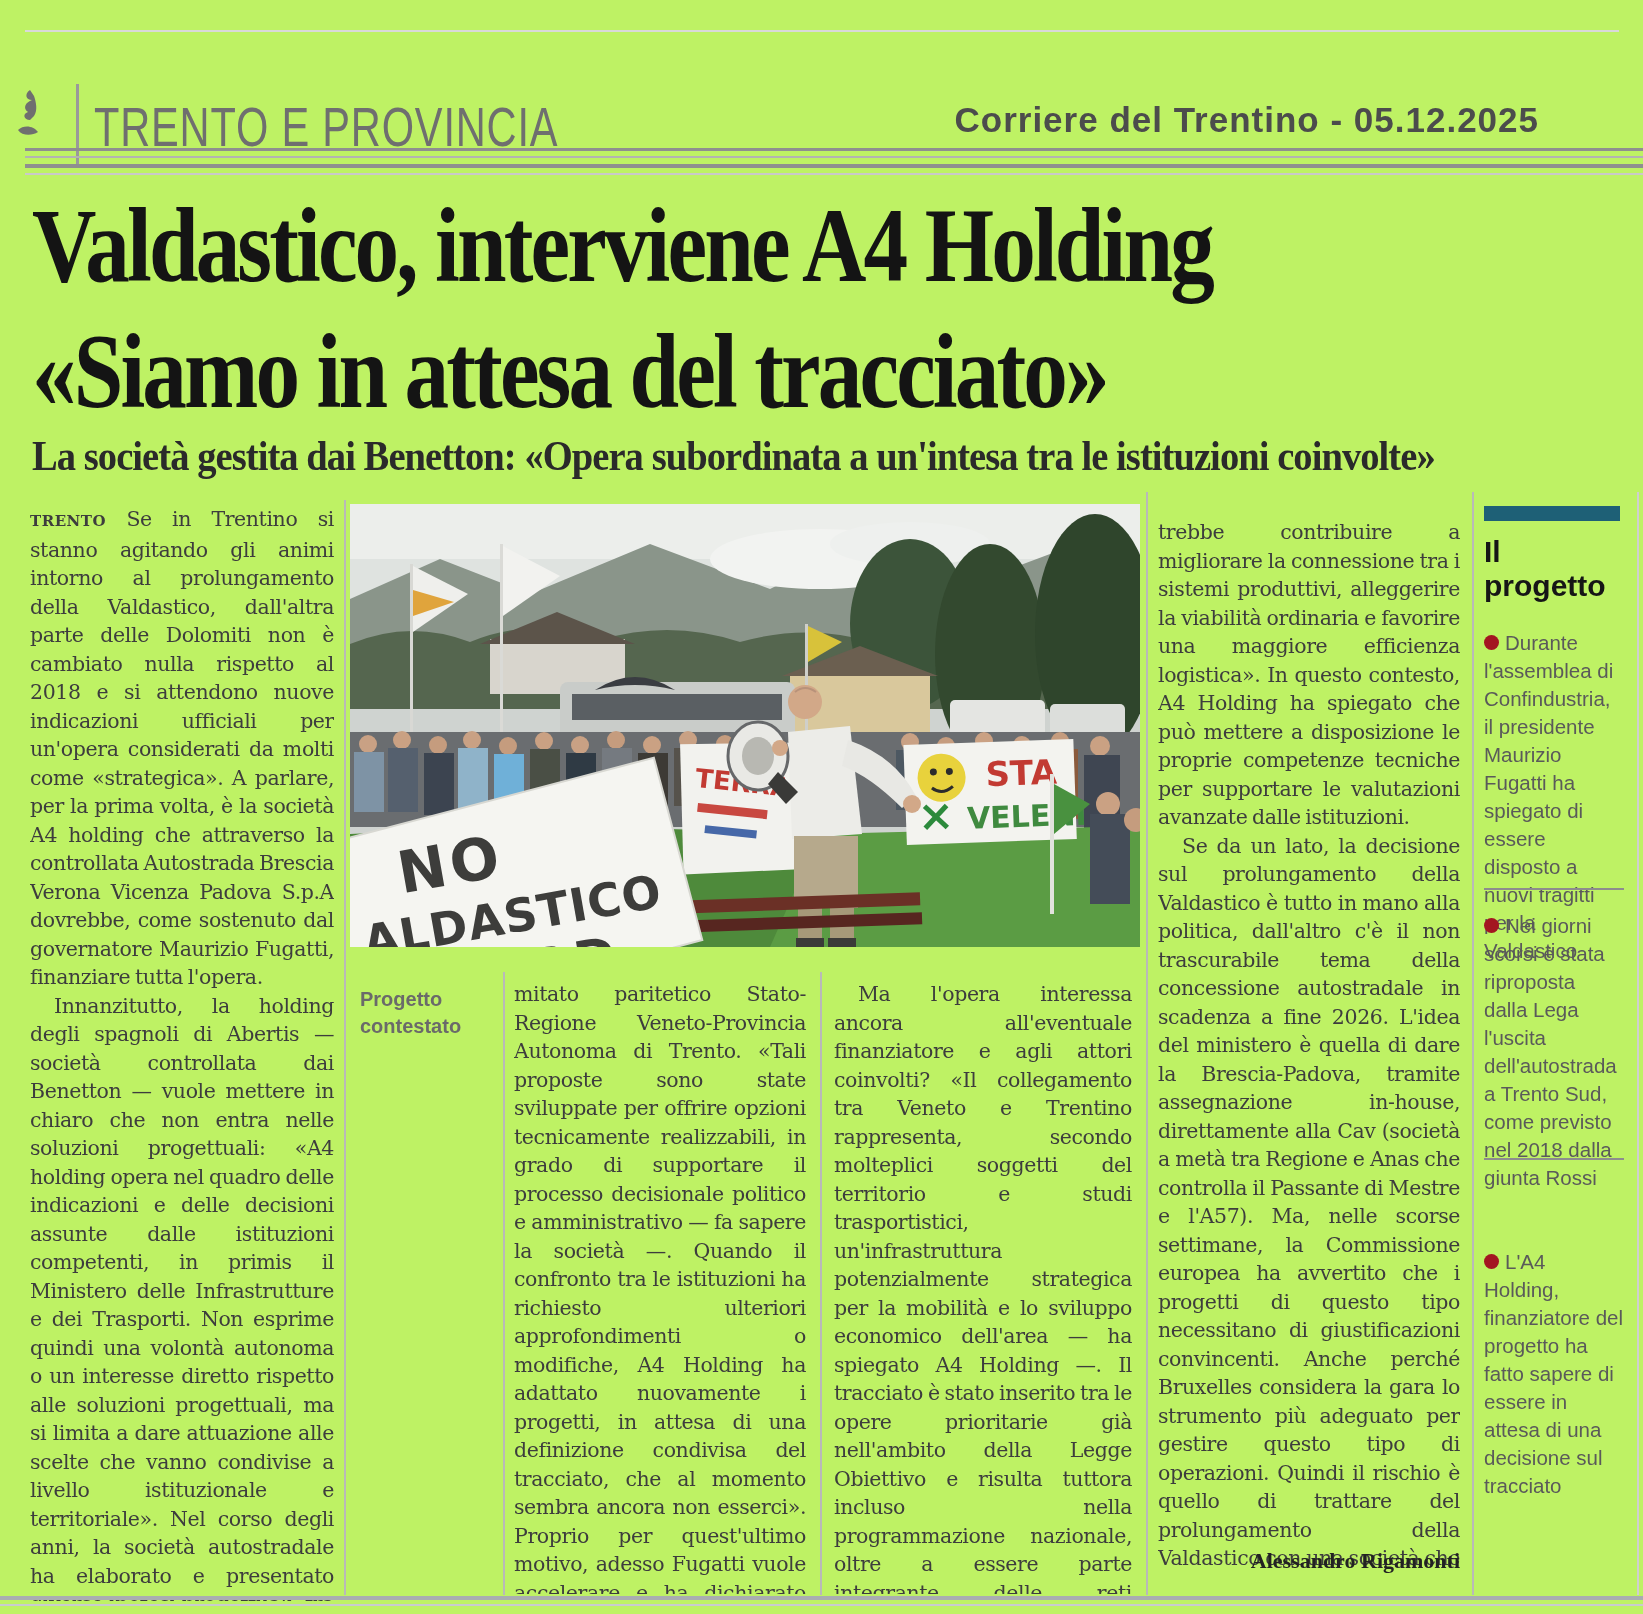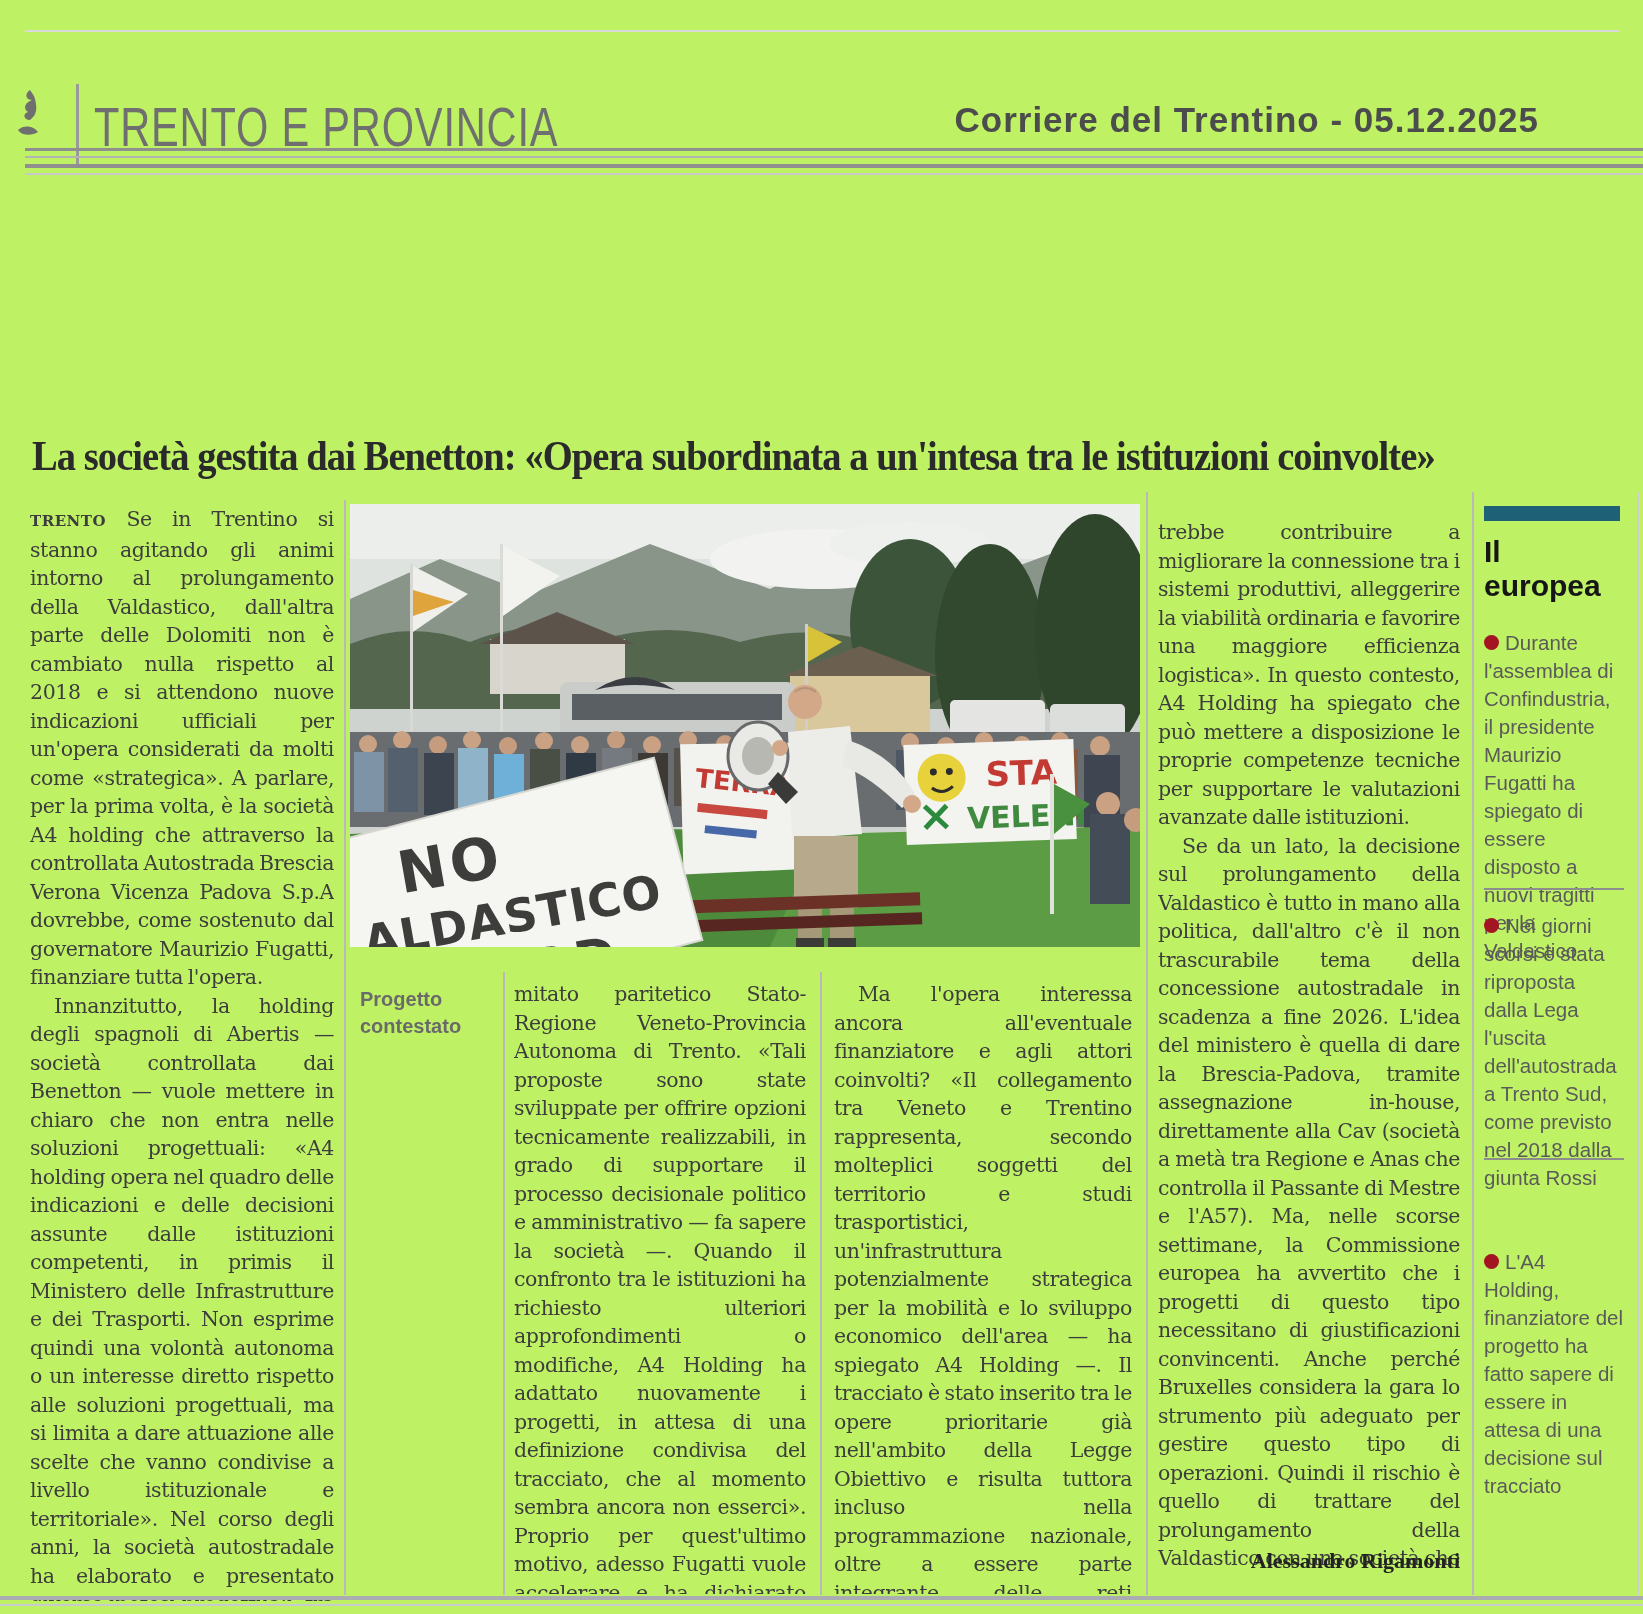--- a/index.html
+++ b/index.html
@@ -58,20 +58,24 @@
   </div>
   <div class="abs" style="left:76px;top:84px;width:3px;height:80px;background:#9a9a9a;"></div>
   <div class="abs section-title" style="left:94px;top:94px;">TRENTO E PROVINCIA</div>
   <div class="abs edition" style="right:104px;top:100px;">Corriere del Trentino - 05.12.2025</div>
 
   <div class="hline" style="left:25px;top:148px;width:1618px;height:3px;"></div>
   <div class="hline" style="left:25px;top:156px;width:1618px;height:2px;background:#b3b3b3;"></div>
   <div class="hline" style="left:25px;top:164px;width:1618px;height:4px;"></div>
   <div class="hline" style="left:25px;top:173px;width:1618px;height:2px;background:#c9c9c9;"></div>
 
+  <div class="abs" style="left:32px;top:186px;width:1590px;">
+    <div class="headline-line">Valdastico, interviene A4 Holding</div>
+    <div class="headline-line" style="margin-top:22px;">«Siamo in attesa del tracciato»</div>
+  </div>
 
   <div class="abs subheadline" style="left:32px;top:430px;">La società gestita dai Benetton: «Opera subordinata a un'intesa tra le istituzioni coinvolte»</div>
 
   <div class="col" style="left:30px;top:505px;width:304px;height:1096px;">
     <p><span class="dateline">TRENTO</span>&nbsp;<span>Se in Trentino si stanno agitando gli animi intorno al prolungamento della Valdastico, dall'altra parte delle Dolomiti non è cambiato nulla rispetto al 2018 e si attendono nuove indicazioni ufficiali per un'opera considerati da molti come «strategica». A parlare, per la prima volta, è la società A4 holding che attraverso la controllata Autostrada Brescia Verona Vicenza Padova S.p.A dovrebbe, come sostenuto dal governatore Maurizio Fugatti, finanziare tutta l'opera.</span></p>
     <p class="indent">Innanzitutto, la holding degli spagnoli di Abertis — società controllata dai Benetton — vuole mettere in chiaro che non entra nelle soluzioni progettuali: «A4 holding opera nel quadro delle indicazioni e delle decisioni assunte dalle istituzioni competenti, in primis il Ministero delle Infrastrutture e dei Trasporti. Non esprime quindi una volontà autonoma o un interesse diretto rispetto alle soluzioni progettuali, ma si limita a dare attuazione alle scelte che vanno condivise a livello istituzionale e territoriale». Nel corso degli anni, la società autostradale ha elaborato e presentato diverse ipotesi progettuali, tra cui quella del 2018 — con l'uscita a Trento Sud e già prevista dal Piano urbanistico provinciale — ritornata in auge in questo periodo. Il tutto fatto sempre su richiesta delle autorità competenti e nell'ambito del lavoro del co-</p>
   </div>
 
   <div class="vrule" style="left:344px;top:500px;height:1095px;"></div>
   <div class="vrule" style="left:503px;top:972px;height:623px;"></div>
@@ -227,21 +231,21 @@
   </div>
 
   <div class="col" style="left:1158px;top:518px;width:302px;height:1048px;">
     <p>trebbe contribuire a migliorare la connessione tra i sistemi produttivi, alleggerire la viabilità ordinaria e favorire una maggiore efficienza logistica». In questo contesto, A4 Holding ha spiegato che può mettere a disposizione le proprie competenze tecniche per supportare le valutazioni avanzate dalle istituzioni.</p>
     <p class="indent">Se da un lato, la decisione sul prolungamento della Valdastico è tutto in mano alla politica, dall'altro c'è il non trascurabile tema della concessione autostradale in scadenza a fine 2026. L'idea del ministero è quella di dare la Brescia-Padova, tramite assegnazione in-house, direttamente alla Cav (società a metà tra Regione e Anas che controlla il Passante di Mestre e l'A57). Ma, nelle scorse settimane, la Commissione europea ha avvertito che i progetti di questo tipo necessitano di giustificazioni convincenti. Anche perché Bruxelles considera la gara lo strumento più adeguato per gestire questo tipo di operazioni. Quindi il rischio è quello di trattare del prolungamento della Valdastico con una società che potrebbe non essere più la finanziatrice dell'opera tra poco più di un anno. Inoltre, fino alla nuova assegnazione, è difficile che un operatore faccia investimenti ingenti, come nel caso della concessione A22.</p>
   </div>
   <div class="abs byline" style="left:1158px;top:1548px;width:302px;">Alessandro Rigamonti</div>
 
   <div class="abs" style="left:1484px;top:506px;width:140px;">
     <div class="sb-bar" style="position:static;width:136px;"></div>
-    <div class="sb-title" style="margin-top:14px;">Il europea</div>
+    <div class="sb-title" style="margin-top:14px;">Il progetto</div>
 
     <div class="sb-item" style="margin-top:26px;"><span class="sb-dot"></span><span>Durante l'assemblea di Confindustria, il presidente Maurizio Fugatti ha spiegato di essere disposto a nuovi tragitti per la Valdastico</span></div>
   </div>
   <div class="sb-divider" style="left:1484px;top:888px;width:140px;"></div>
   <div class="abs sb-item" style="left:1484px;top:912px;width:140px;"><span class="sb-dot"></span><span>Nei giorni scorsi è stata riproposta dalla Lega l'uscita dell'autostrada a Trento Sud, come previsto nel 2018 dalla giunta Rossi</span></div>
   <div class="sb-divider" style="left:1484px;top:1158px;width:140px;"></div>
   <div class="abs sb-item" style="left:1484px;top:1248px;width:140px;"><span class="sb-dot"></span><span>L'A4 Holding, finanziatore del progetto ha fatto sapere di essere in attesa di una decisione sul tracciato</span></div>
 
   <div class="hline" style="left:0px;top:1596px;width:1643px;height:4px;background:#a9adb0;"></div>
   <div class="hline" style="left:0px;top:1604px;width:1643px;height:2px;background:#c8cbcd;"></div>

